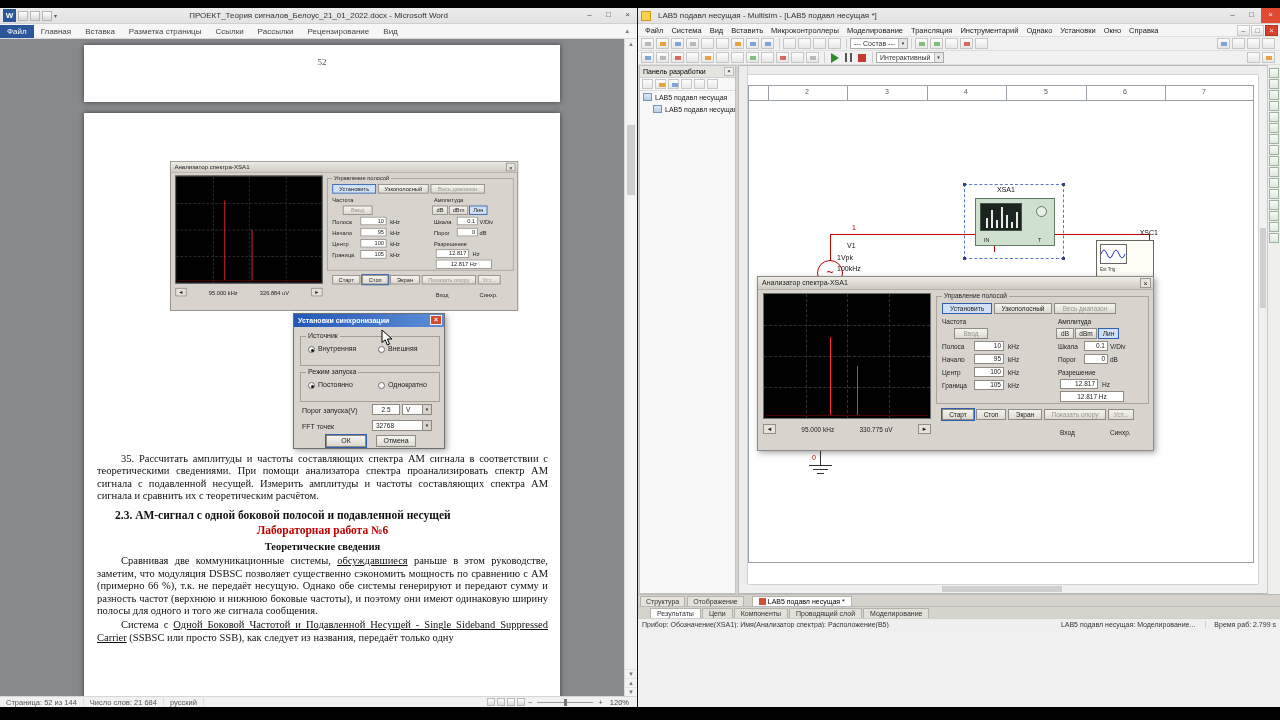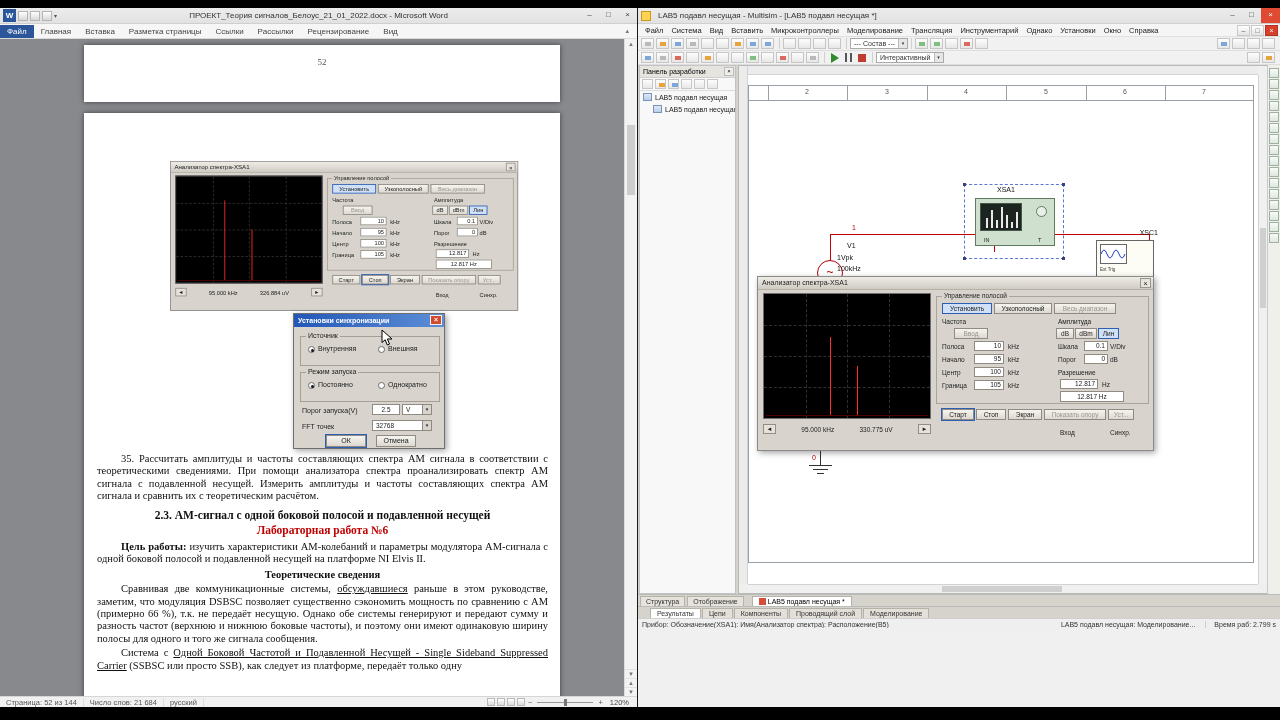--- a/index.html
+++ b/index.html
@@ -42,21 +42,21 @@
 .wsr{margin-left:auto;display:flex;align-items:center;padding-right:4px;}
 .vico{width:8px;height:8px;background:linear-gradient(#fff,#d9d9d9);border:1px solid #b9b9b9;margin-left:2px;}
 .zbtn{padding:0 3px;color:#555;}
 .ztrack{width:56px;height:1px;background:#9a9a9a;position:relative;margin:0 2px;}
 .zthumb{position:absolute;left:47%;top:-3px;width:3px;height:7px;background:#777;}
 .zval{padding:0 4px;color:#444;}
 
 
 .dt{position:absolute;left:13px;right:12px;top:340px;font-family:"Liberation Serif",serif;font-size:10.5px;line-height:12.4px;color:#101010;text-align:justify;}
 .dt p{text-indent:24px;margin-bottom:2px;}
-.h23{font-weight:bold;text-align:center;font-size:11.5px;line-height:14px;margin:5px 18px 2px;}
+.h23{font-weight:bold;font-size:11.5px;line-height:14px;margin:5px 18px 2px;}
 .lab6{font-weight:bold;text-align:center;font-size:11.5px;color:#c00000;margin:2px 0 5px;}
 .thead{font-weight:bold;text-align:center;margin:3px 0 2px;}
 .bld{font-weight:bold;}
 .und{text-decoration:underline;}
 
 
 .xsa{position:absolute;width:397px;height:175px;background:#d8d4cd;border:1px solid #8a8a8a;font-size:6.5px;color:#222;}
 .xsa .xt{position:absolute;left:0;top:0;right:0;height:13px;background:linear-gradient(#efece6,#cfcbc3);border-bottom:1px solid #b5b1a9;}
 .xsa .xt .t{position:absolute;left:4px;top:2px;font-size:7px;color:#222;white-space:nowrap;}
 .xsa .xcl{position:absolute;right:2px;top:1px;width:11px;height:10px;background:#e6e3dc;border:1px solid #9a968e;text-align:center;line-height:9px;font-size:7px;}
@@ -331,24 +331,23 @@
             <div class="da">▾</div>
           </div>
           <div class="sbtn foc" style="left:32px;">ОК</div>
           <div class="sbtn" style="left:82px;">Отмена</div>
         </div>
 
         <div class="dt">
           <p>35. Рассчитать амплитуды и частоты составляющих спектра АМ сигнала в соответствии с теоретическими сведениями. При помощи анализатора спектра проанализировать спектр АМ сигнала с подавленной несущей. Измерить амплитуды и частоты составляющих спектра АМ сигнала и сравнить их с теоретическим расчётом.</p>
           <div class="h23">2.3. АМ-сигнал с одной боковой полосой и подавленной несущей</div>
           <div class="lab6">Лабораторная работа №6</div>
-          <p><span class="bld">Цель работы:</span><span> изучить характеристики АМ-колебаний и параметры модулятора АМ-сигнала с одной боковой полосой и подавленной несущей на платформе NI Elvis II.</span></p>
           <div class="thead">Теоретические сведения</div>
           <p><span>Сравнивая две коммуникационные системы, </span><span class="und">обсуждавшиеся</span><span> раньше в этом руководстве, заметим, что модуляция DSBSC позволяет существенно сэкономить мощность по сравнению с АМ (примерно 66 %), т.к. не передаёт несущую. Однако обе системы генерируют и передают сумму и разность частот (верхнюю и нижнюю боковые частоты), и поэтому они имеют одинаковую ширину полосы для одного и того же сигнала сообщения.</span></p>
-          <p><span>Система с </span><span class="und">Одной Боковой Частотой и Подавленной Несущей - Single Sideband Suppressed Carrier</span><span> (SSBSC или просто SSB), как следует из платформе, передаёт только одну</span></p>
+          <p><span>Система с </span><span class="und">Одной Боковой Частотой и Подавленной Несущей - Single Sideband Suppressed Carrier</span><span> (SSBSC или просто SSB), как следует из названия, передаёт только одну</span></p>
         </div>
       </div>
 
       <div class="vsb">
         <div class="sa">▲</div>
         <div class="sthumb"></div>
         <div class="bot">
           <div>▼</div>
           <div>▲</div>
           <div>▼</div>

